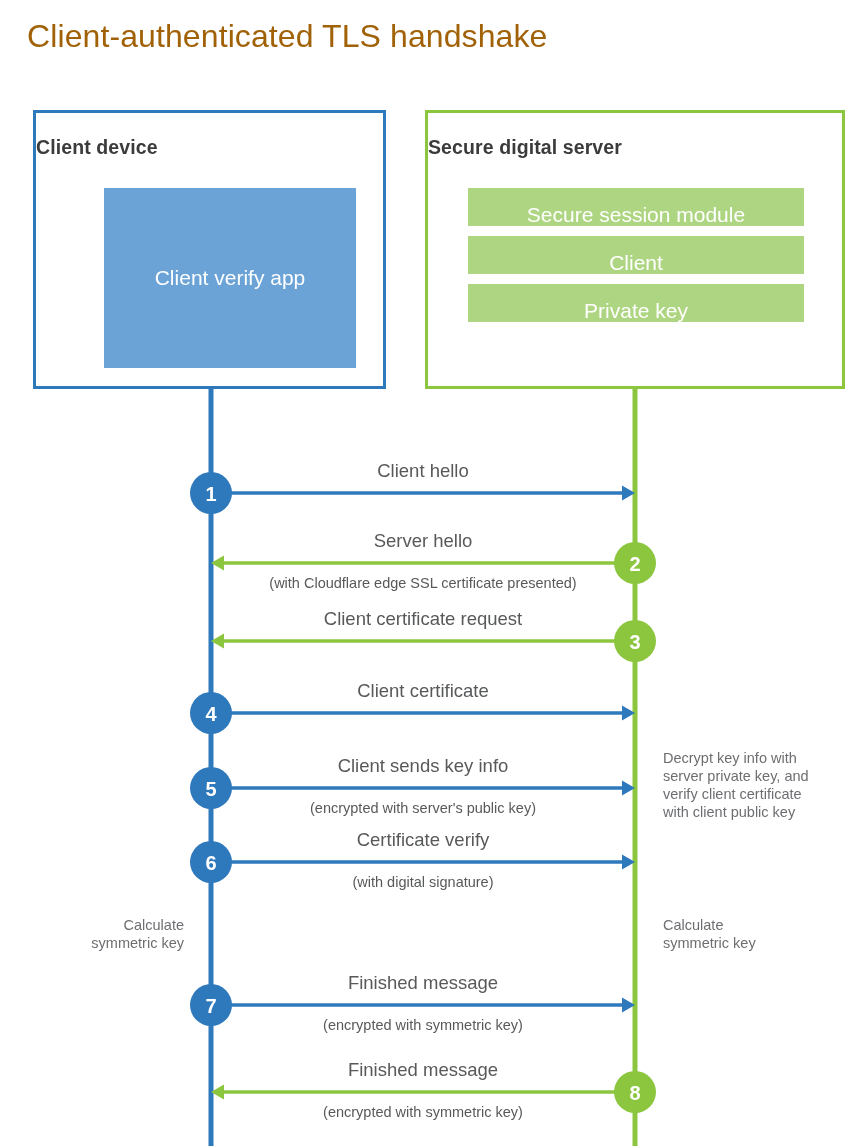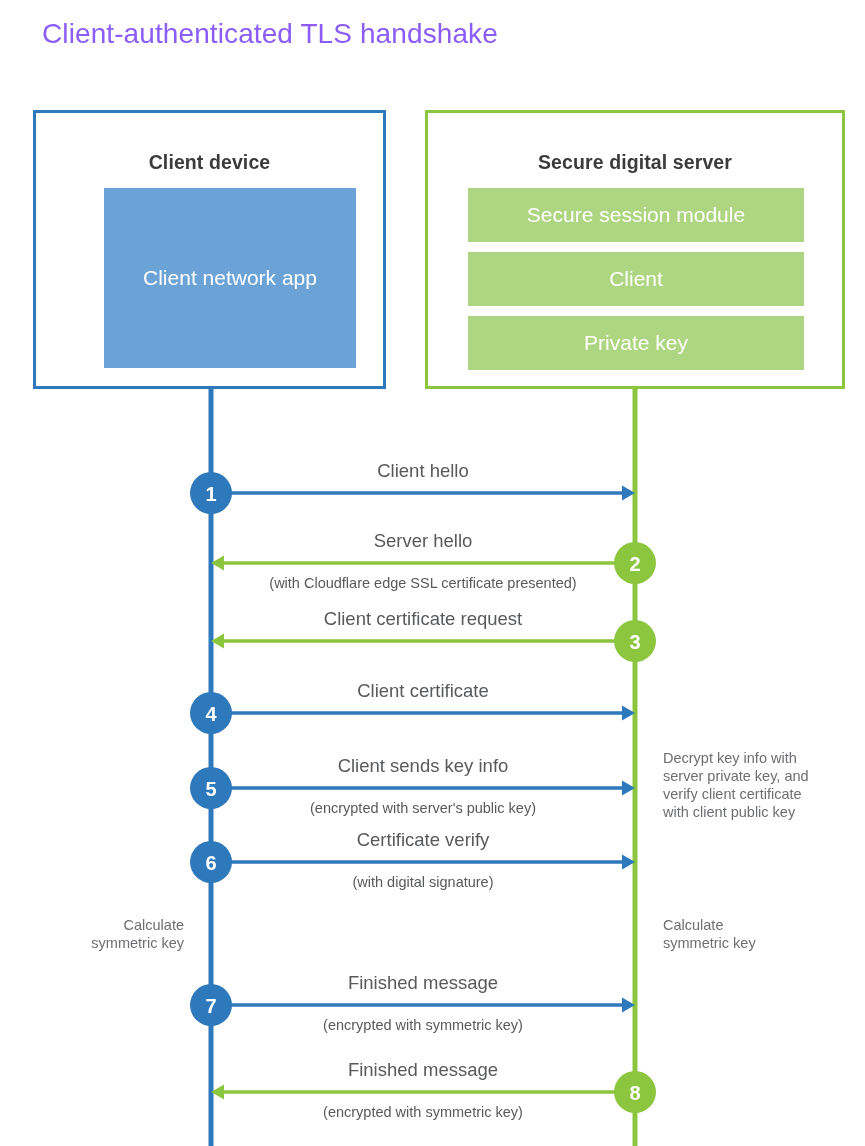--- a/index.html
+++ b/index.html
@@ -16,25 +16,25 @@
   #stage {
     position: relative;
     width: 865px;
     height: 1146px;
     overflow: hidden;
   }
 
   
   .page-title {
     position: absolute;
-    left: 42px;
+    left: 27px;
     top: 18px;
-    font-size: 28px;
+    font-size: 32px;
     font-weight: 400;
-    color: #8b5cf6;
+    color: #a16207;
     letter-spacing: 0.1px;
     white-space: nowrap;
   }
 
   
   .endpoint-box {
     position: absolute;
     background: #ffffff;
     box-sizing: border-box;
   }
@@ -46,25 +46,24 @@
     border: 3px solid #2e78bc;
   }
   .endpoint-box.server {
     left: 425px;
     top: 110px;
     width: 420px;
     height: 279px;
     border: 3px solid #8cc63f;
   }
   .endpoint-title {
-    text-align: center;
     font-size: 19.5px;
     font-weight: bold;
     color: #3b3b3b;
-    margin-top: 38px;
+    margin-top: 23px;
     letter-spacing: 0.1px;
   }
 
   .client-app-block {
     position: absolute;
     left: 68px;
     top: 75px;
     width: 252px;
     height: 180px;
     background: #6ba3d6;
@@ -80,21 +79,21 @@
   .server-bars {
     position: absolute;
     left: 40px;
     top: 75px;
     width: 336px;
   }
   .server-bar {
     background: #aed581;
     color: #ffffff;
     font-size: 21px;
-    height: 54px;
+    height: 38px;
     line-height: 54px;
     text-align: center;
     margin-bottom: 10px;
   }
   .server-bar:last-child { margin-bottom: 11px; }
 
   
   #flow-svg {
     position: absolute;
     left: 0;
@@ -140,21 +139,21 @@
 </style>
 </head>
 <body>
 
 <div id="stage">
 
   <div class="page-title">Client-authenticated TLS handshake</div>
 
   <div class="endpoint-box client">
     <div class="endpoint-title">Client device</div>
-    <div class="client-app-block">Client network app</div>
+    <div class="client-app-block">Client verify app</div>
   </div>
 
   <div class="endpoint-box server">
     <div class="endpoint-title">Secure digital server</div>
     <div class="server-bars">
       <div class="server-bar">Secure session module</div>
       <div class="server-bar">Client</div>
       <div class="server-bar">Private key</div>
     </div>
   </div>

